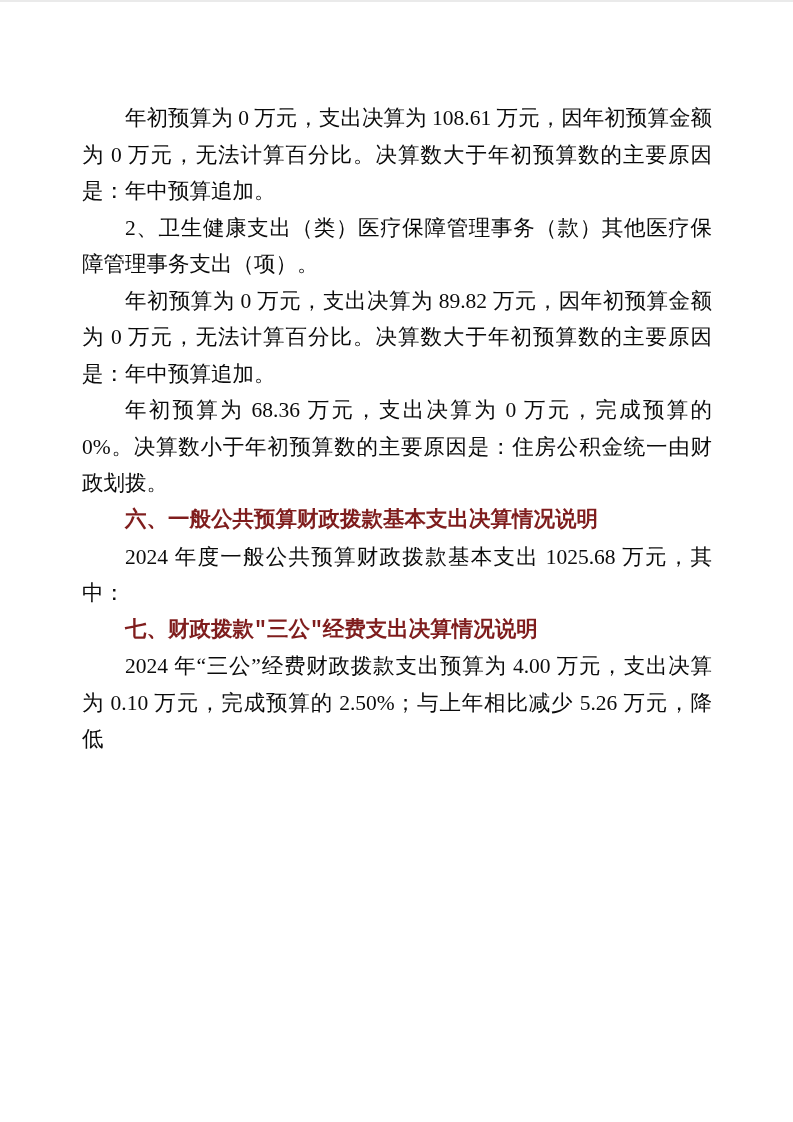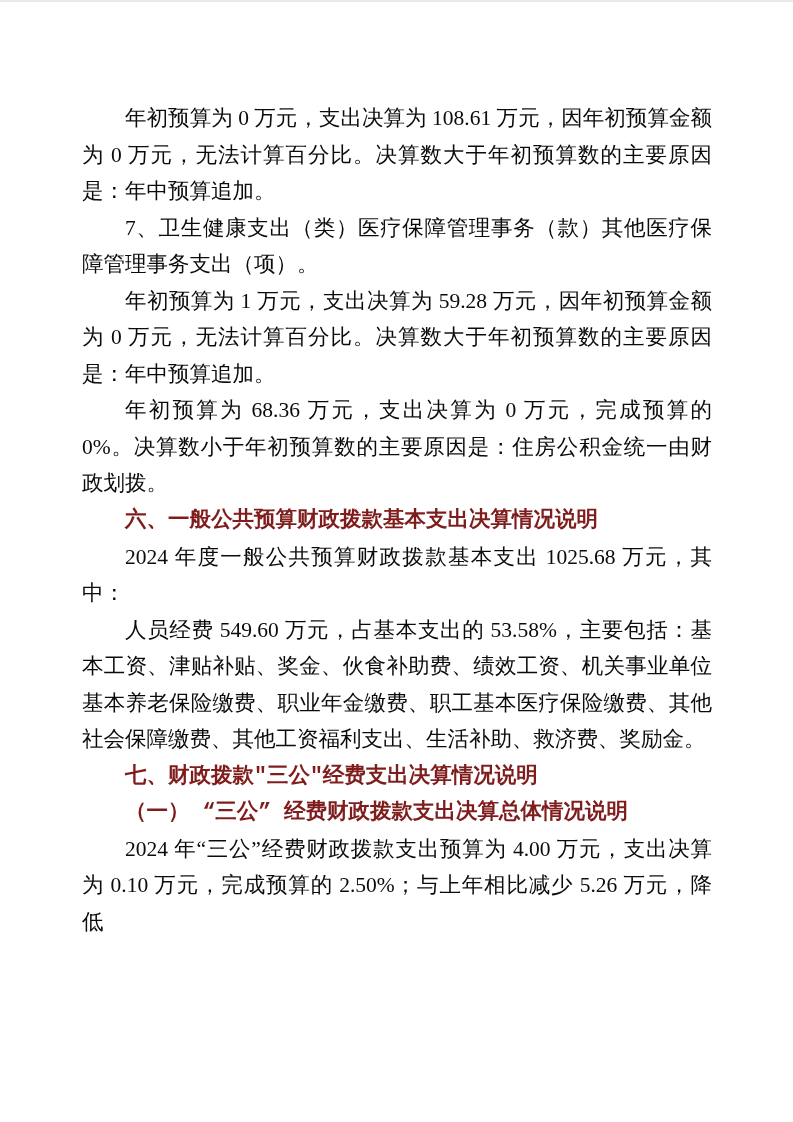--- a/index.html
+++ b/index.html
@@ -41,22 +41,20 @@
     color: #7f1d1d;
   }
 </style>
 </head>
 <body>
 
 <div class="page">
   <div class="page-top-edge"></div>
 
   <p class="para indent">年初预算为 0 万元，支出决算为 108.61 万元，因年初预算金额为 0 万元，无法计算百分比。决算数大于年初预算数的主要原因是：年中预算追加。</p>
-  <p class="para indent">7、卫生健康支出（类）医疗保障管理事务（款）其他医疗保障管理事务支出（项）。</p>
-  <p class="para indent">年初预算为 1 万元，支出决算为 59.28 万元，因年初预算金额为 0 万元，无法计算百分比。决算数大于年初预算数的主要原因是：年中预算追加。</p>
+  <p class="para indent">2、卫生健康支出（类）医疗保障管理事务（款）其他医疗保障管理事务支出（项）。</p>
+  <p class="para indent">年初预算为 0 万元，支出决算为 89.82 万元，因年初预算金额为 0 万元，无法计算百分比。决算数大于年初预算数的主要原因是：年中预算追加。</p>
   <p class="para indent">年初预算为 68.36 万元，支出决算为 0 万元，完成预算的 0%。决算数小于年初预算数的主要原因是：住房公积金统一由财政划拨。</p>
   <p class="para indent heading">六、一般公共预算财政拨款基本支出决算情况说明</p>
   <p class="para indent">2024 年度一般公共预算财政拨款基本支出 1025.68 万元，其中：</p>
-  <p class="para indent">人员经费 549.60 万元，占基本支出的 53.58%，主要包括：基本工资、津贴补贴、奖金、伙食补助费、绩效工资、机关事业单位基本养老保险缴费、职业年金缴费、职工基本医疗保险缴费、其他社会保障缴费、其他工资福利支出、生活补助、救济费、奖励金。</p>
   <p class="para indent heading">七、财政拨款"三公"经费支出决算情况说明</p>
-  <p class="para indent heading">（一） “三公” 经费财政拨款支出决算总体情况说明</p>
   <p class="para indent">2024 年“三公”经费财政拨款支出预算为 4.00 万元，支出决算为 0.10 万元，完成预算的 2.50%；与上年相比减少 5.26 万元，降低</p>
 </div>
 
 </body></html>

